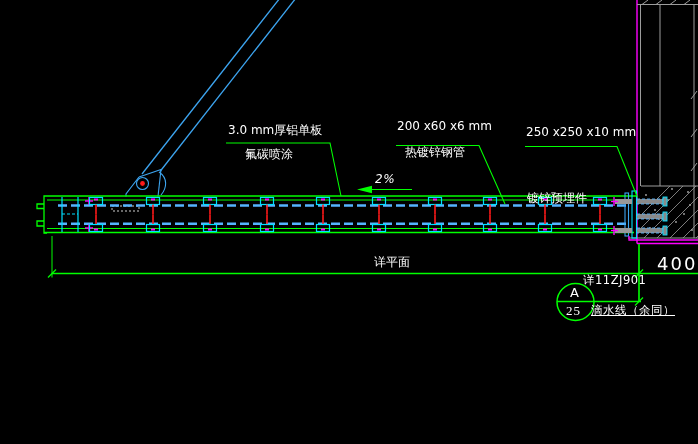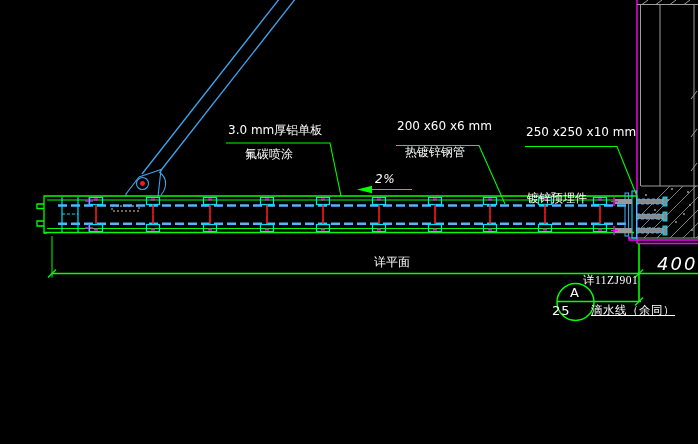--- a/index.html
+++ b/index.html
@@ -16,21 +16,20 @@
     color:#fff;
     font-size:12px;
     line-height:1.1;
     white-space:nowrap;
     letter-spacing:0.5px;
     font-family:"DejaVu Sans", sans-serif;
   }
   .t.cjk{letter-spacing:0px;font-size:12px;}
   .t.dim{
     font-size:18px;
-    font-style:italic;
     letter-spacing:2px;
   }
   .t.small{font-size:11.5px;}
   .t.slope{font-style:italic;}
   .t.callout{font-size:13px;letter-spacing:1px;}
 </style>
 </head>
 <body>
 
 <div id="canvas">
@@ -223,18 +222,18 @@
 <span class="t cjk" style="left:526px;top:126px;">250 x250 x10 mm</span>
 <span class="t cjk" style="left:527px;top:148px;margin-top:44px;">镀锌预埋件</span>
 
 <span class="t slope" style="left:375px;top:173px;">2%</span>
 
 <span class="t cjk" style="left:330px;top:256px;margin-left:44px;">详平面</span>
 
 <span class="t dim" style="left:657px;top:254px;">400</span>
 
 <span class="t callout" style="left:570px;top:286px;">A</span>
-<span class="t callout" style="left:552px;top:304px;">25</span>
-
-<span class="t small" style="left:583px;top:274px;font-family:Liberation Serif, serif;">详11ZJ901</span>
+<span class="t callout" style="left:566px;top:304px;font-family:Liberation Serif, serif;">25</span>
+
+<span class="t small" style="left:583px;top:274px;">详11ZJ901</span>
 <span class="t small" style="left:591px;top:304px;text-decoration:underline;">滴水线（余同）</span>
 
 </div>
 
 </body></html>

